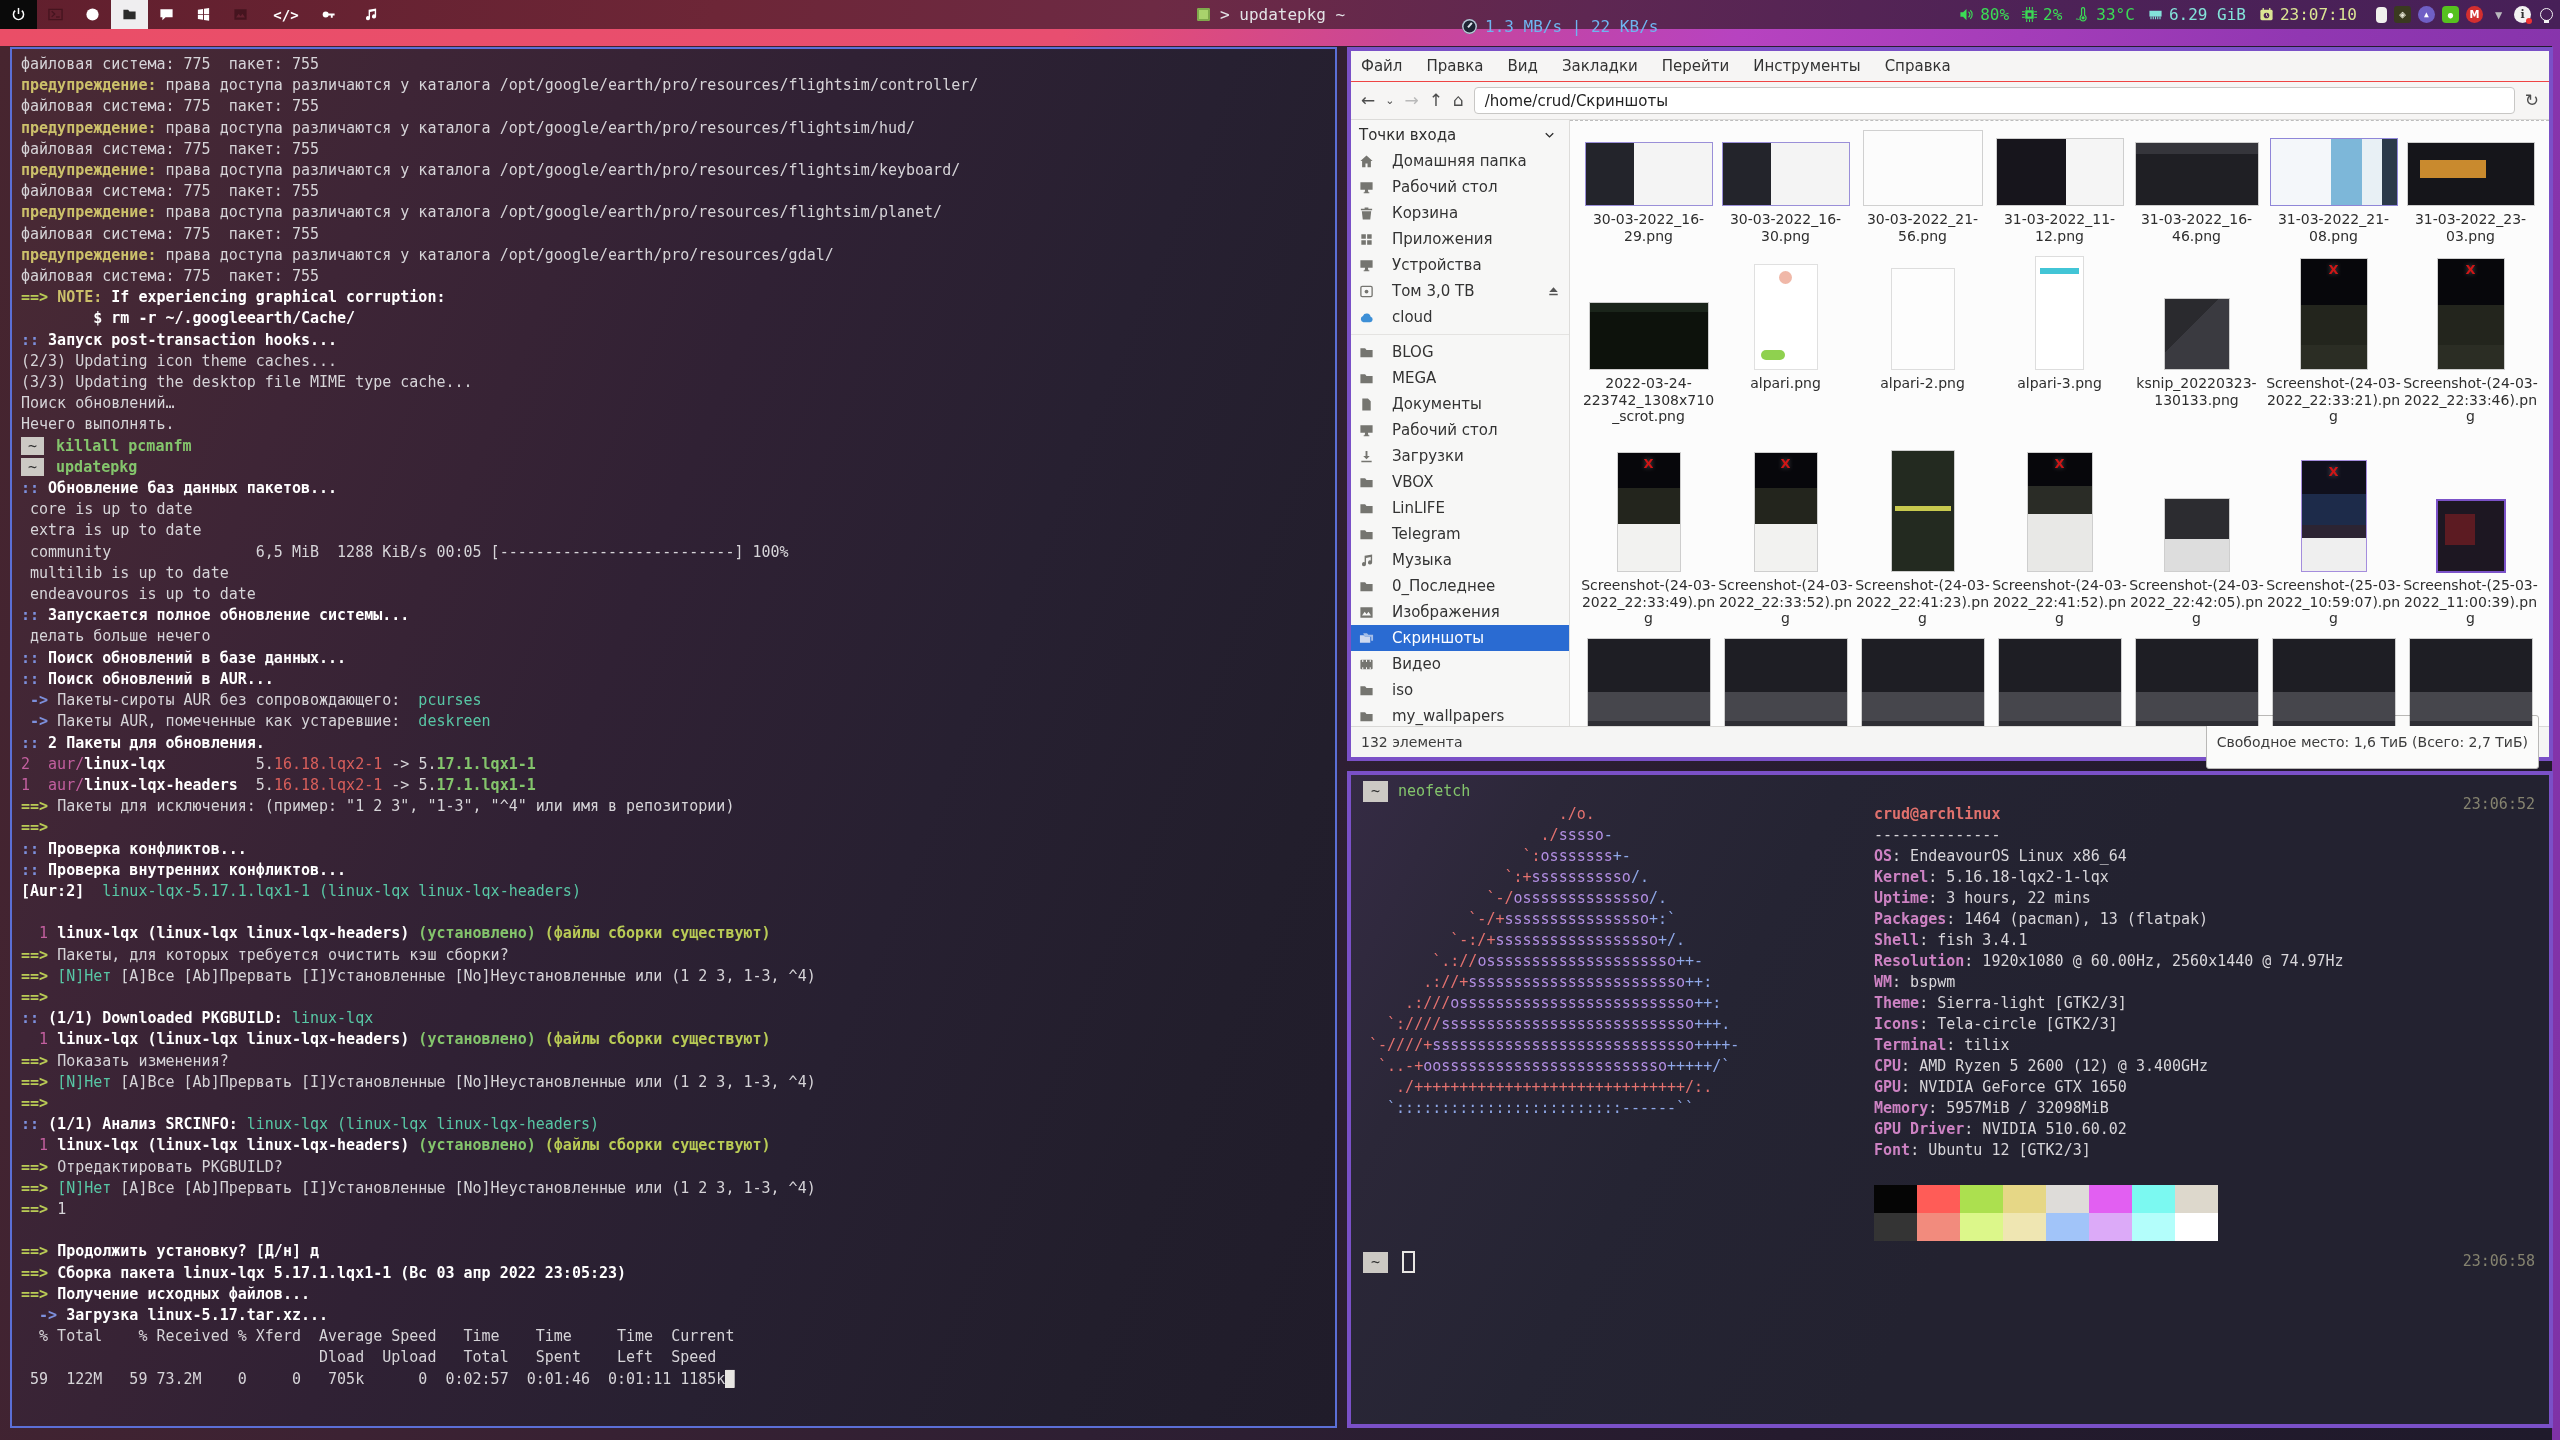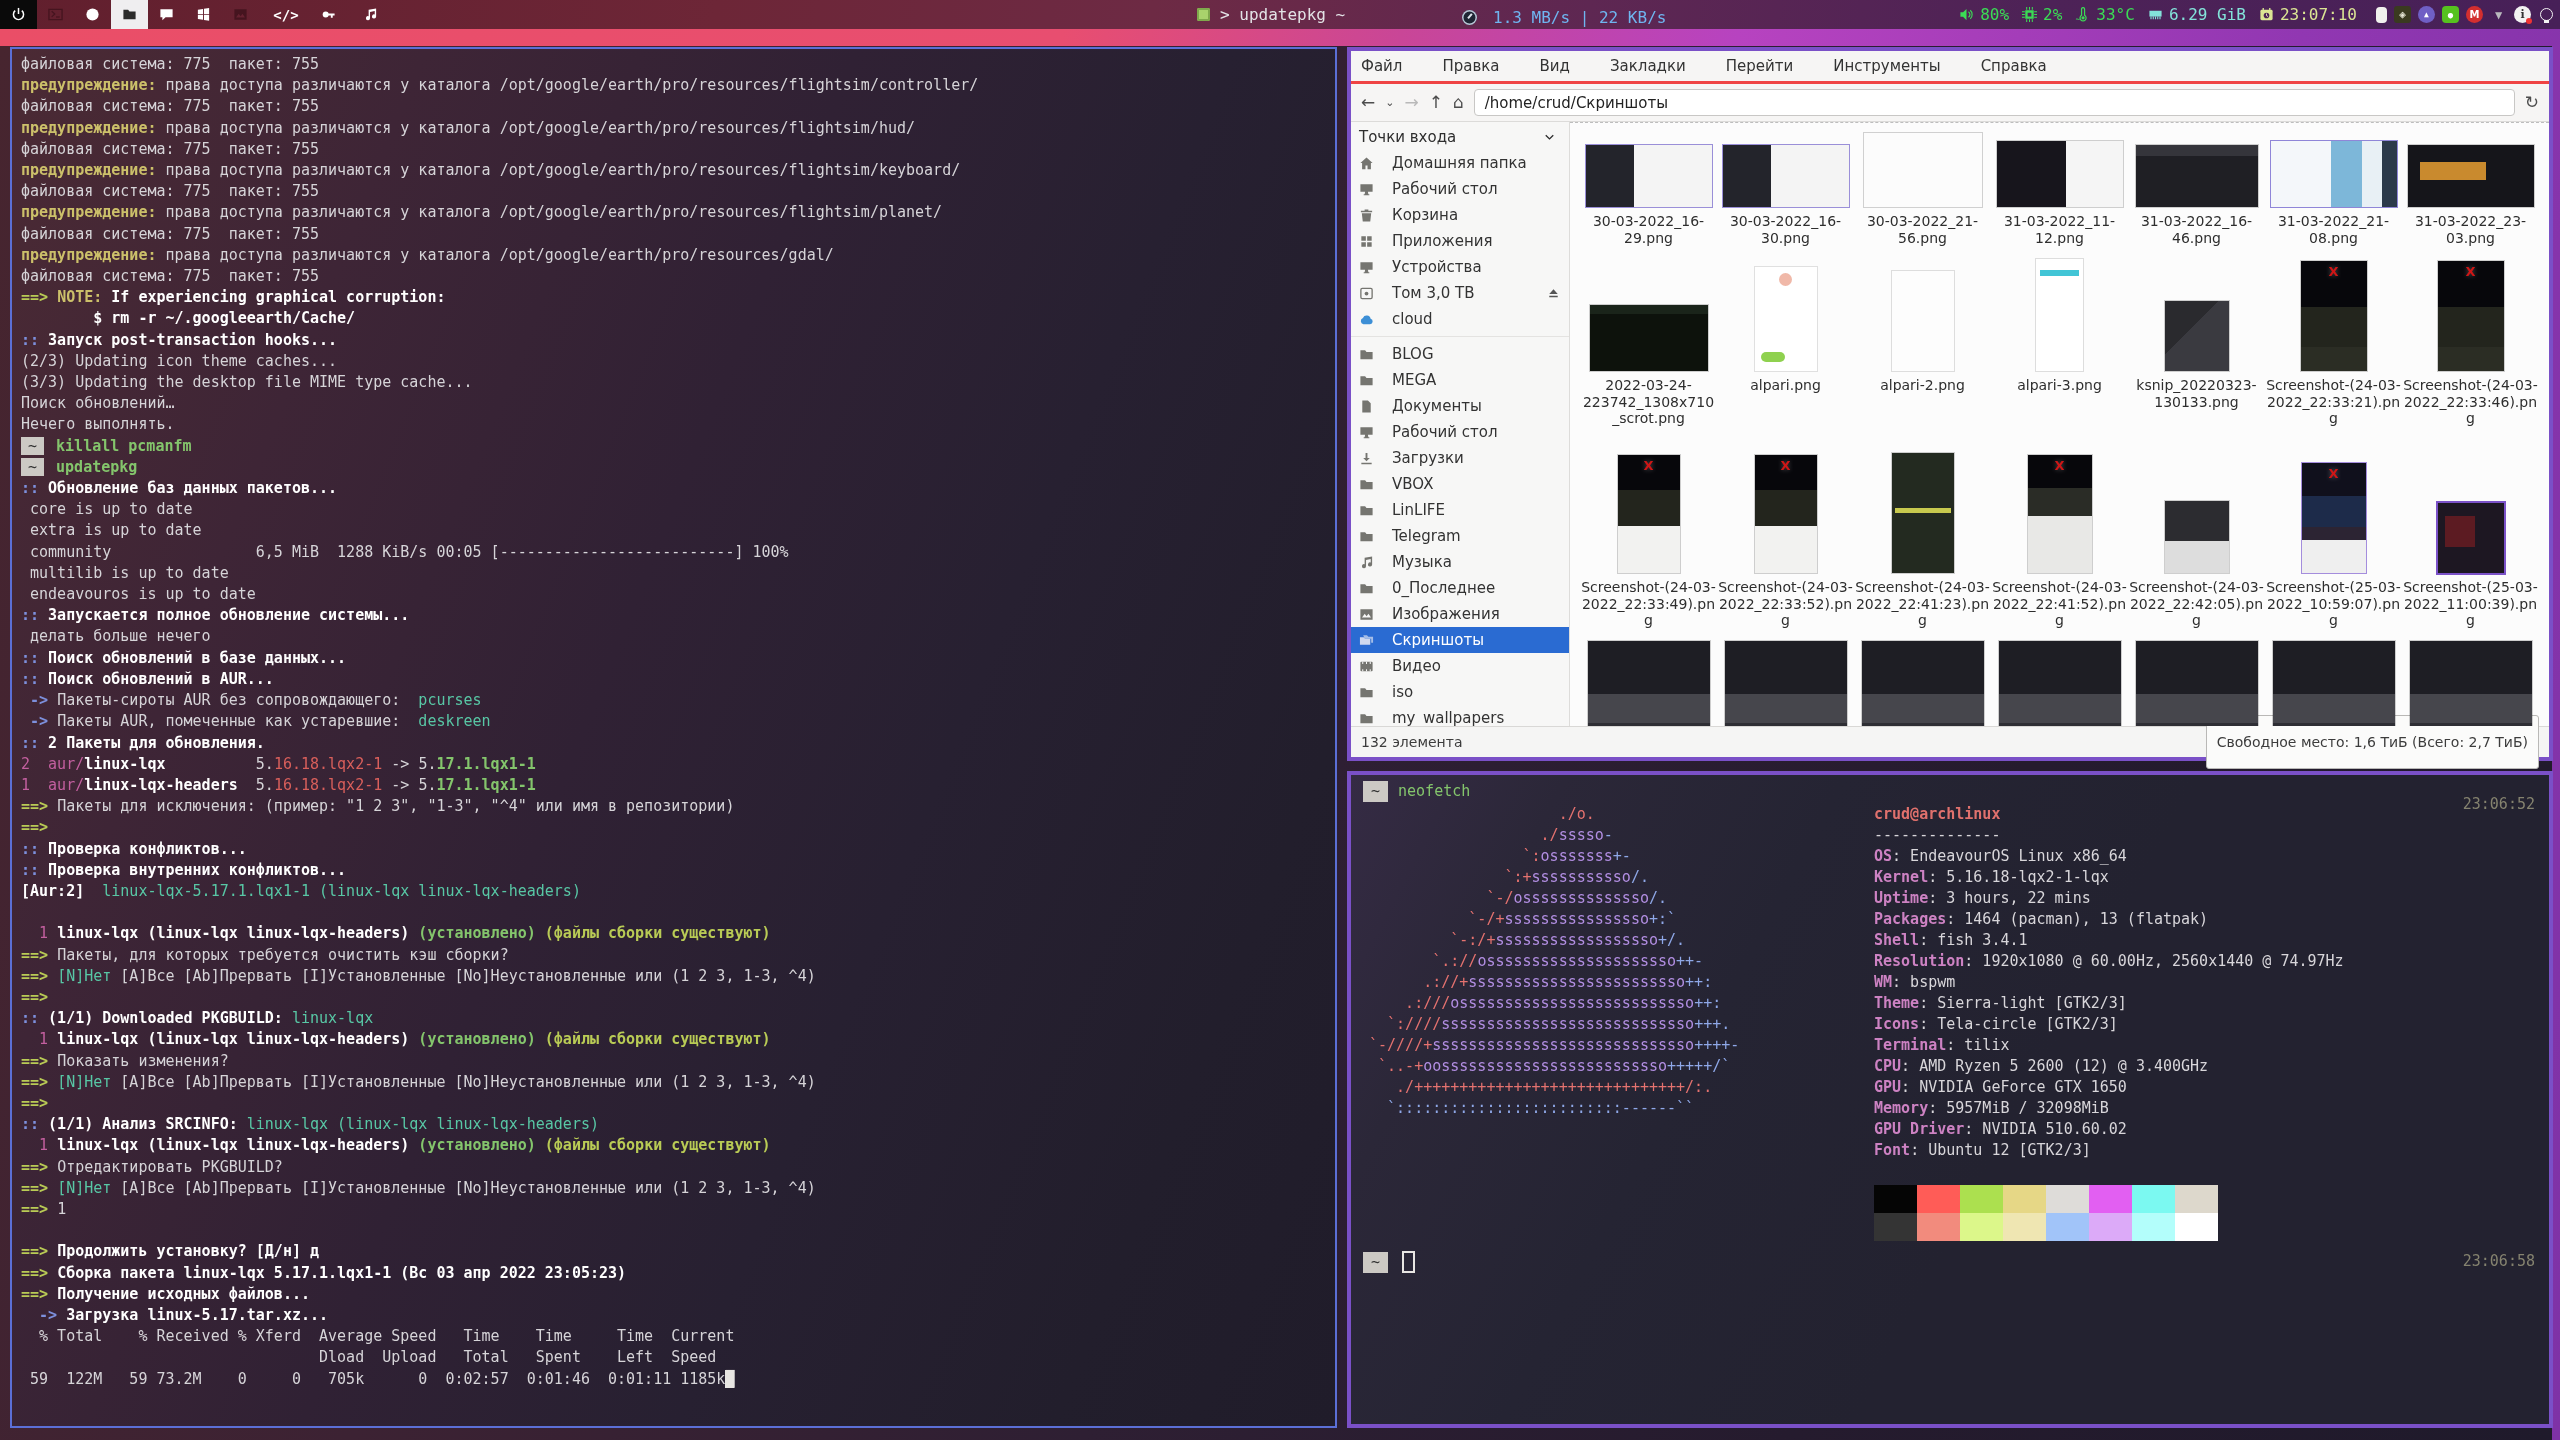--- a/index.html
+++ b/index.html
@@ -15,21 +15,21 @@
        font-family:"DejaVu Sans Mono",monospace;font-size:16px;z-index:5}
   .ws{width:37px;height:29px;display:flex;align-items:center;justify-content:center;color:#fff}
   .ws.black{background:#0a0a0a}
   .ws.active{background:#efeef0;color:#2b2b2b}
   .ws.dim{color:#45141f}
   .util{display:flex;margin-left:6px}
   .util .ws{width:42px}
   .codetxt{font:bold 14px "DejaVu Sans Mono",monospace}
   .bar-title{position:absolute;left:1197px;top:0;height:29px;display:flex;align-items:center;gap:10px;color:#e3e3e6}
   .tsq{width:13px;height:13px;background:#a9d36c;border-radius:2px;box-shadow:inset 0 0 0 2px #7fa94c}
-  .bar-net{position:absolute;left:1462px;top:3px;height:28px;display:flex;align-items:center;gap:16px;color:#6fb5f0}
+  .bar-net{position:absolute;left:1462px;top:12px;height:28px;display:flex;align-items:center;gap:8px;color:#6fb5f0}
   .neticon{width:15px;height:15px;border-radius:50%;background:#1d2533;box-shadow:inset 0 0 0 1.5px #b9c5d6;position:relative}
   .neticon::after{content:"";position:absolute;left:7px;top:3px;width:1.5px;height:6px;background:#dfe5ee;transform:rotate(40deg)}
   .bar-right{position:absolute;right:5px;top:0;height:29px;display:flex;align-items:center;gap:13px}
   .stat{display:flex;align-items:center;gap:6px}
   .c-green{color:#3bdc55}.c-cyan{color:#83e3da}.c-yel{color:#dbe594}
   .tray{display:flex;align-items:center;gap:7px;margin-left:6px}
   .tr{width:17px;height:17px;display:flex;align-items:center;justify-content:center;font-size:11px;color:#fff}
   .tr-lamp{width:11px;height:16px;background:#f1f1ee;border-radius:4px}
   .tr-diamond{background:#3a3a20;color:#e8e8d8;border-radius:3px}
   .tr-arrow{background:#6f5fc5;border-radius:50%;font-size:8px}
@@ -56,22 +56,22 @@
   .s-b{color:#7d90dd;font-weight:bold}
   .s-t{color:#58c7a5}
   .s-m{color:#c35f9f}
   .s-r{color:#d95f5b}
   .s-pr{background:#ccc9c4;color:#333;padding:0 7px;margin-right:3px}
   .s-cur{background:#e8e6e3;color:#e8e6e3}
 
   
   .fm{position:absolute;left:1347px;top:47px;width:1206px;height:714px;box-sizing:border-box;
       border:4px solid #7a50c7;background:#fafafa;display:flex;flex-direction:column}
-  .fm-menu{height:30px;background:#f6f5f4;display:flex;align-items:center;padding:0 10px;gap:40px;
-           font-size:15px;color:#333;border-bottom:3px solid #ef4444;flex:none}
+  .fm-menu{height:30px;background:#f6f5f4;display:flex;align-items:center;padding:0 10px;gap:24px;
+           font-size:15px;color:#333;border-bottom:1px solid #ef4444;flex:none}
   .fm-tools{height:37px;background:#f6f5f4;display:flex;align-items:center;gap:10px;padding:0 10px;
             border-bottom:1px solid #dcdbd9;flex:none}
   .nav{font-size:17px;color:#4d4d4d;line-height:1}
   .nav.small{font-size:11px}
   .nav.off{color:#b9b9b9}
   .fm-path{flex:1;height:25px;background:#fff;border:1px solid #c8c7c5;border-radius:4px;display:flex;
            align-items:center;padding:0 10px;font-size:15px;color:#222}
   .fm-body{flex:1;display:flex;min-height:0}
   .fm-side{width:218px;background:#f7f7f6;border-right:1px solid #dddcda;padding-top:3px;font-size:15px;
            color:#333;overflow:hidden;flex:none}

